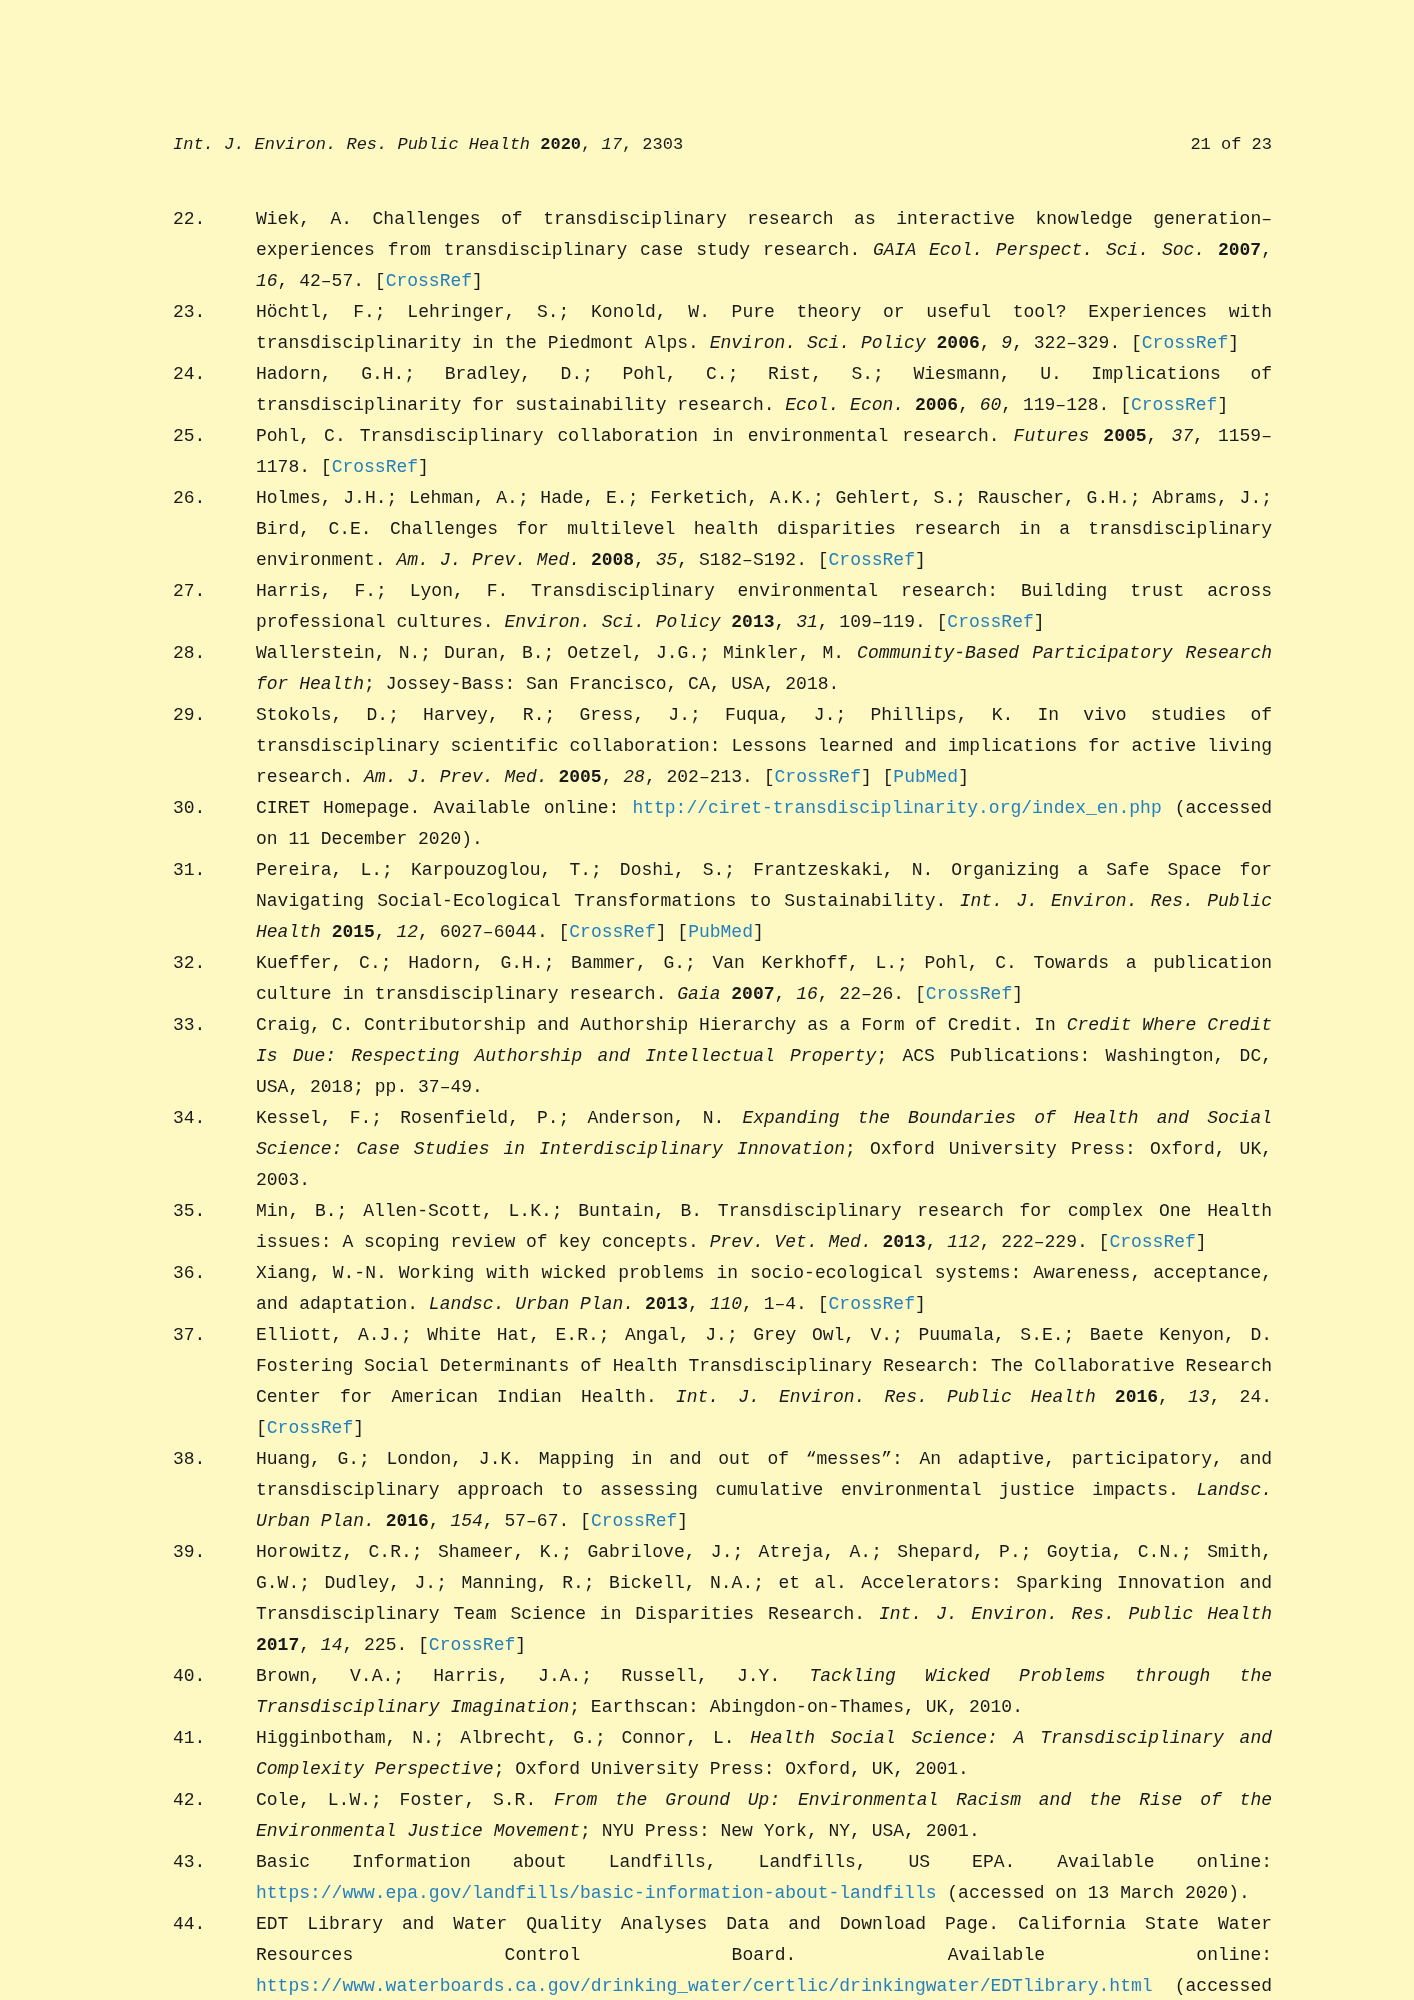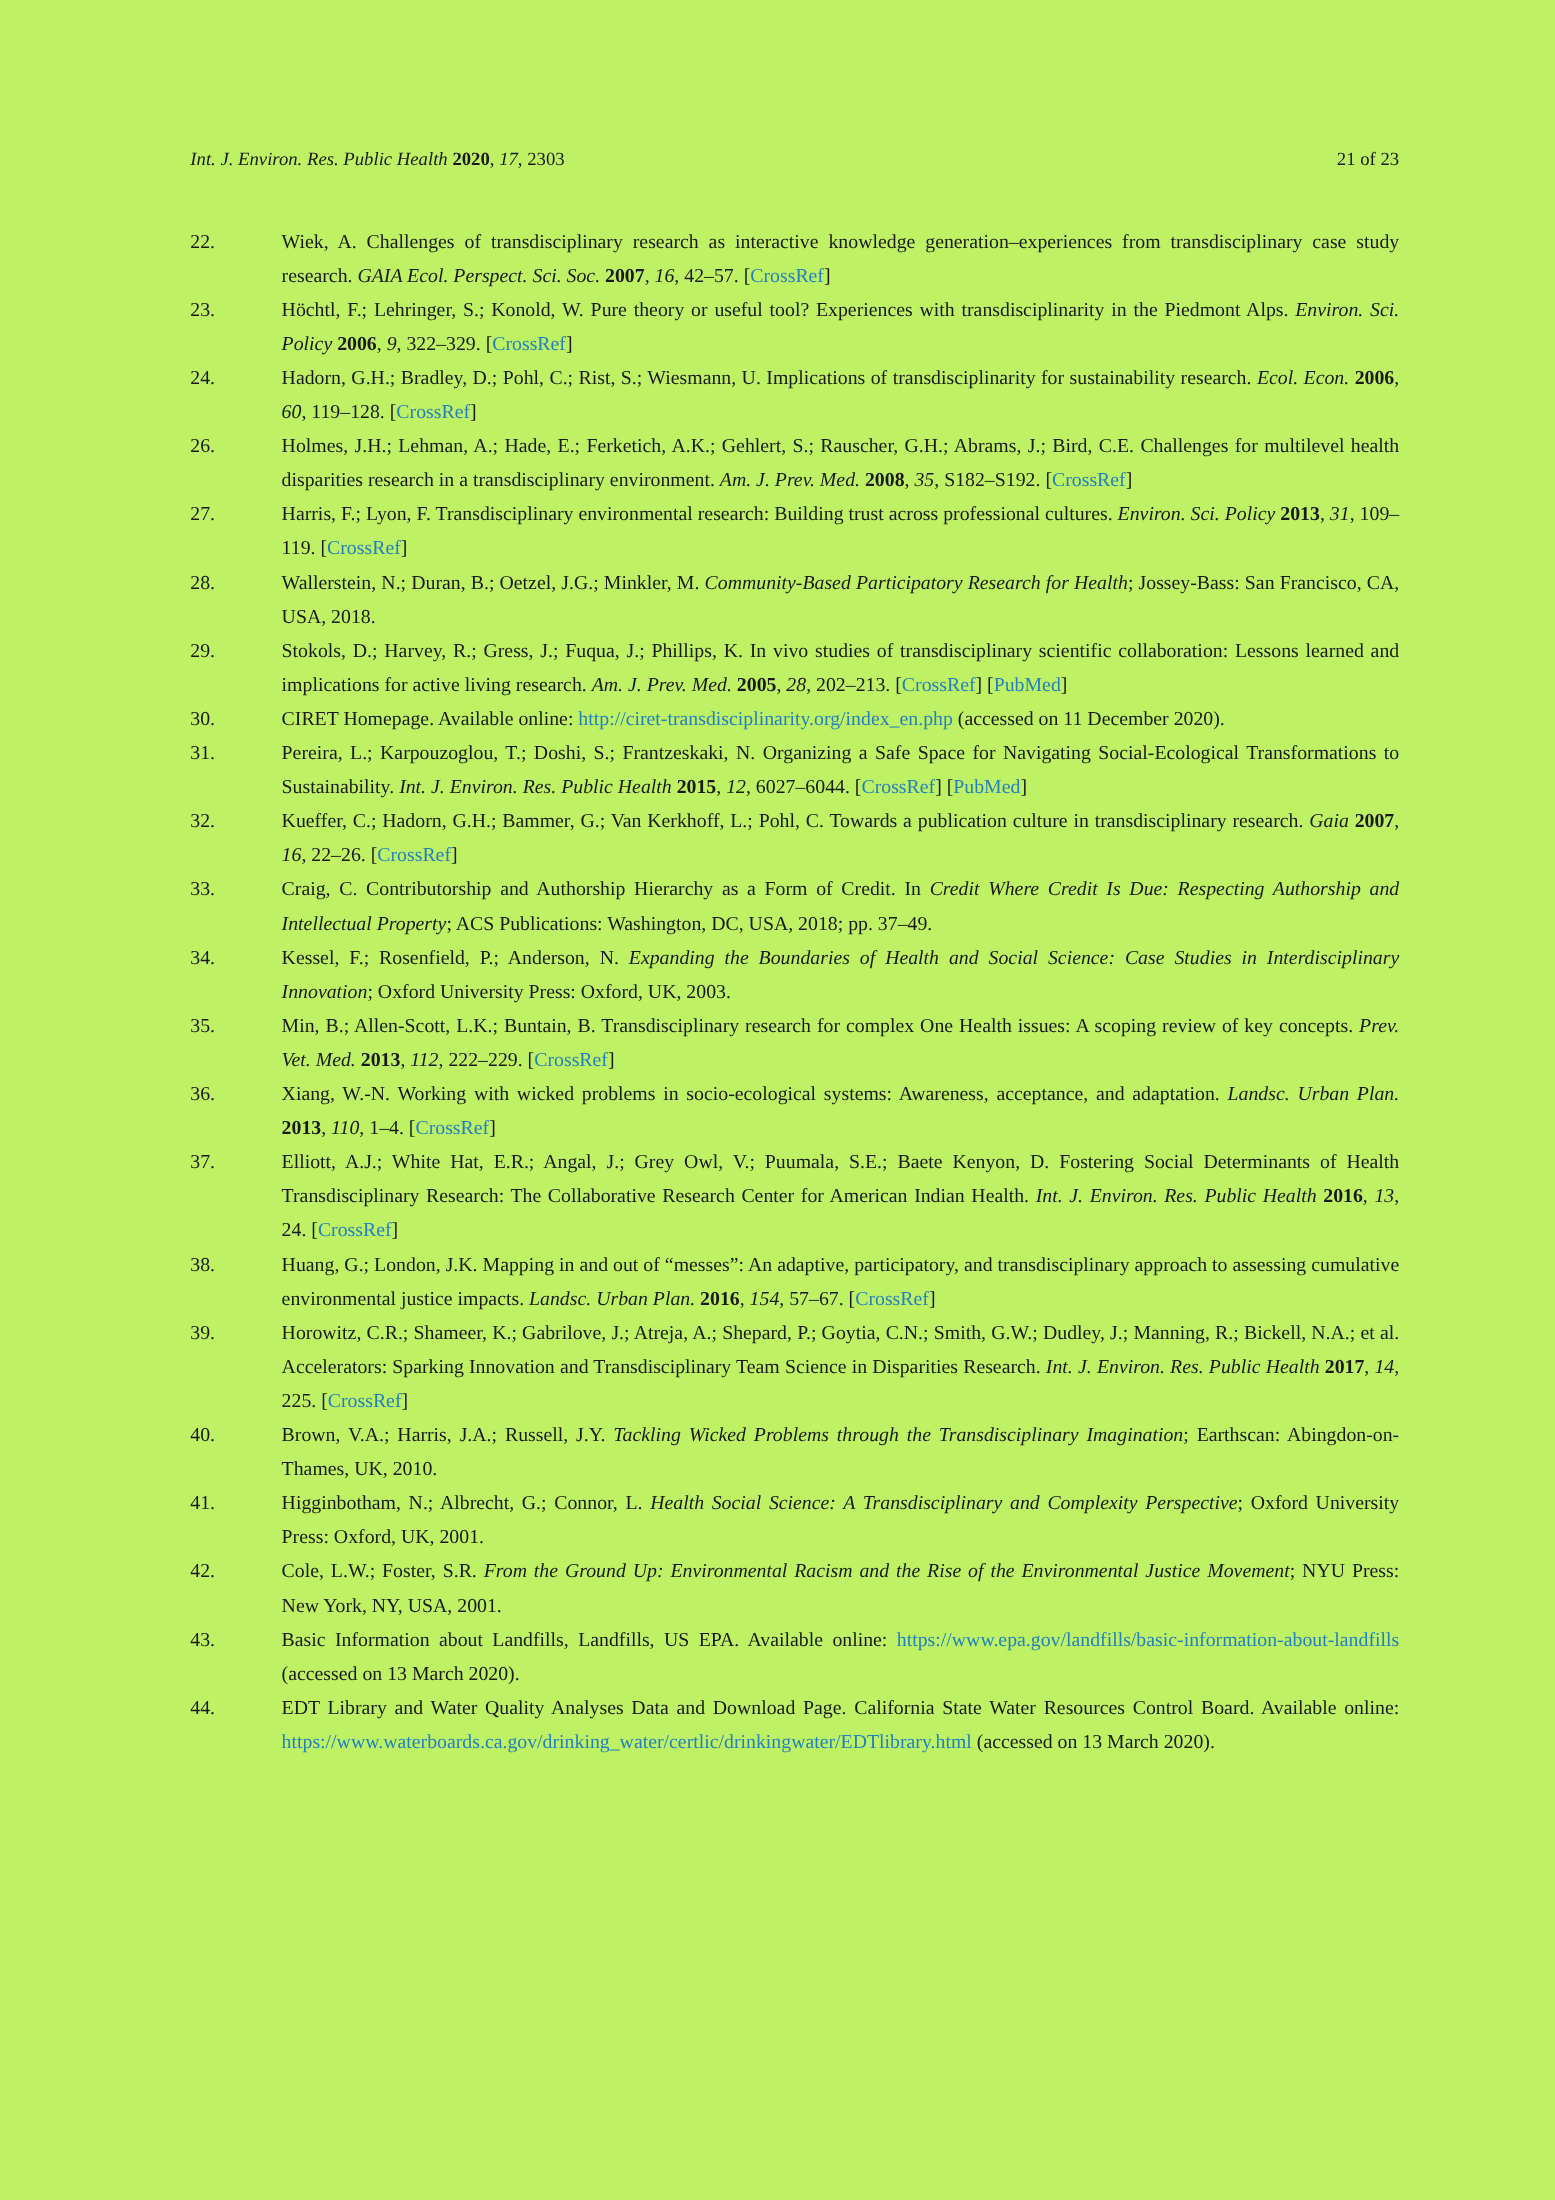--- a/index.html
+++ b/index.html
@@ -1,22 +1,22 @@
 <!DOCTYPE html>
 <html style="--link-blue: #2380BF;"><head>
 <meta charset="utf-8">
 <style>
   html, body { margin: 0; padding: 0; background: #ffffff; }
   .page {
     position: relative;
     width: 1414px;
     height: 2000px;
-    background: #bef264;
+    background: #fef9c3;
     color: #1a1a1a;
-    font-family: Liberation Serif, serif;
+    font-family: Liberation Mono, monospace;
     overflow: hidden;
   }
   .header {
     position: absolute;
     left: 173px;
     width: 1099px;
     top: 134px;
     display: flex;
     justify-content: space-between;
     align-items: baseline;
@@ -64,20 +64,24 @@
         <div class="num">22.</div>
         <div class="body"><span>Wiek, A. Challenges of transdisciplinary research as interactive knowledge generation–experiences from transdisciplinary case study research. </span><span class="it">GAIA Ecol. Perspect. Sci. Soc. </span><span class="bd">2007</span><span>, </span><span class="it">16</span><span>, 42–57. [</span><a class="lnk" href="#">CrossRef</a><span>]</span></div>
       </div>
       <div class="ref">
         <div class="num">23.</div>
         <div class="body"><span>Höchtl, F.; Lehringer, S.; Konold, W. Pure theory or useful tool? Experiences with transdisciplinarity in the Piedmont Alps. </span><span class="it">Environ. Sci. Policy </span><span class="bd">2006</span><span>, </span><span class="it">9</span><span>, 322–329. [</span><a class="lnk" href="#">CrossRef</a><span>]</span></div>
       </div>
       <div class="ref">
         <div class="num">24.</div>
         <div class="body"><span>Hadorn, G.H.; Bradley, D.; Pohl, C.; Rist, S.; Wiesmann, U. Implications of transdisciplinarity for sustainability research. </span><span class="it">Ecol. Econ. </span><span class="bd">2006</span><span>, </span><span class="it">60</span><span>, 119–128. [</span><a class="lnk" href="#">CrossRef</a><span>]</span></div>
+      </div>
+      <div class="ref">
+        <div class="num">25.</div>
+        <div class="body"><span>Pohl, C. Transdisciplinary collaboration in environmental research. </span><span class="it">Futures </span><span class="bd">2005</span><span>, </span><span class="it">37</span><span>, 1159–1178. [</span><a class="lnk" href="#">CrossRef</a><span>]</span></div>
       </div>
       <div class="ref">
         <div class="num">26.</div>
         <div class="body"><span>Holmes, J.H.; Lehman, A.; Hade, E.; Ferketich, A.K.; Gehlert, S.; Rauscher, G.H.; Abrams, J.; Bird, C.E. Challenges for multilevel health disparities research in a transdisciplinary environment. </span><span class="it">Am. J. Prev. Med. </span><span class="bd">2008</span><span>, </span><span class="it">35</span><span>, S182–S192. [</span><a class="lnk" href="#">CrossRef</a><span>]</span></div>
       </div>
       <div class="ref">
         <div class="num">27.</div>
         <div class="body"><span>Harris, F.; Lyon, F. Transdisciplinary environmental research: Building trust across professional cultures. </span><span class="it">Environ. Sci. Policy </span><span class="bd">2013</span><span>, </span><span class="it">31</span><span>, 109–119. [</span><a class="lnk" href="#">CrossRef</a><span>]</span></div>
       </div>
       <div class="ref">

